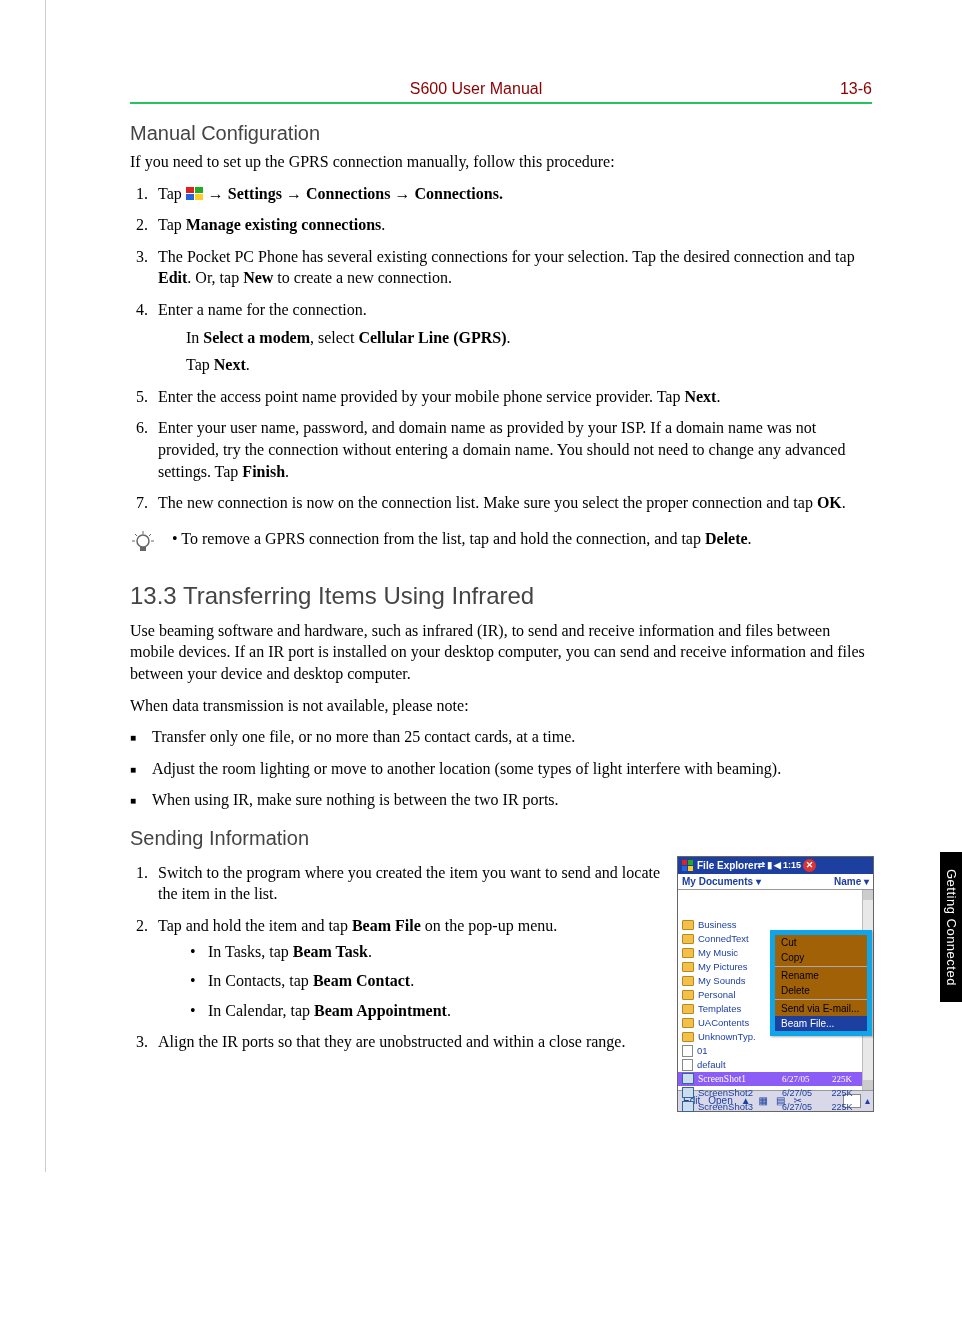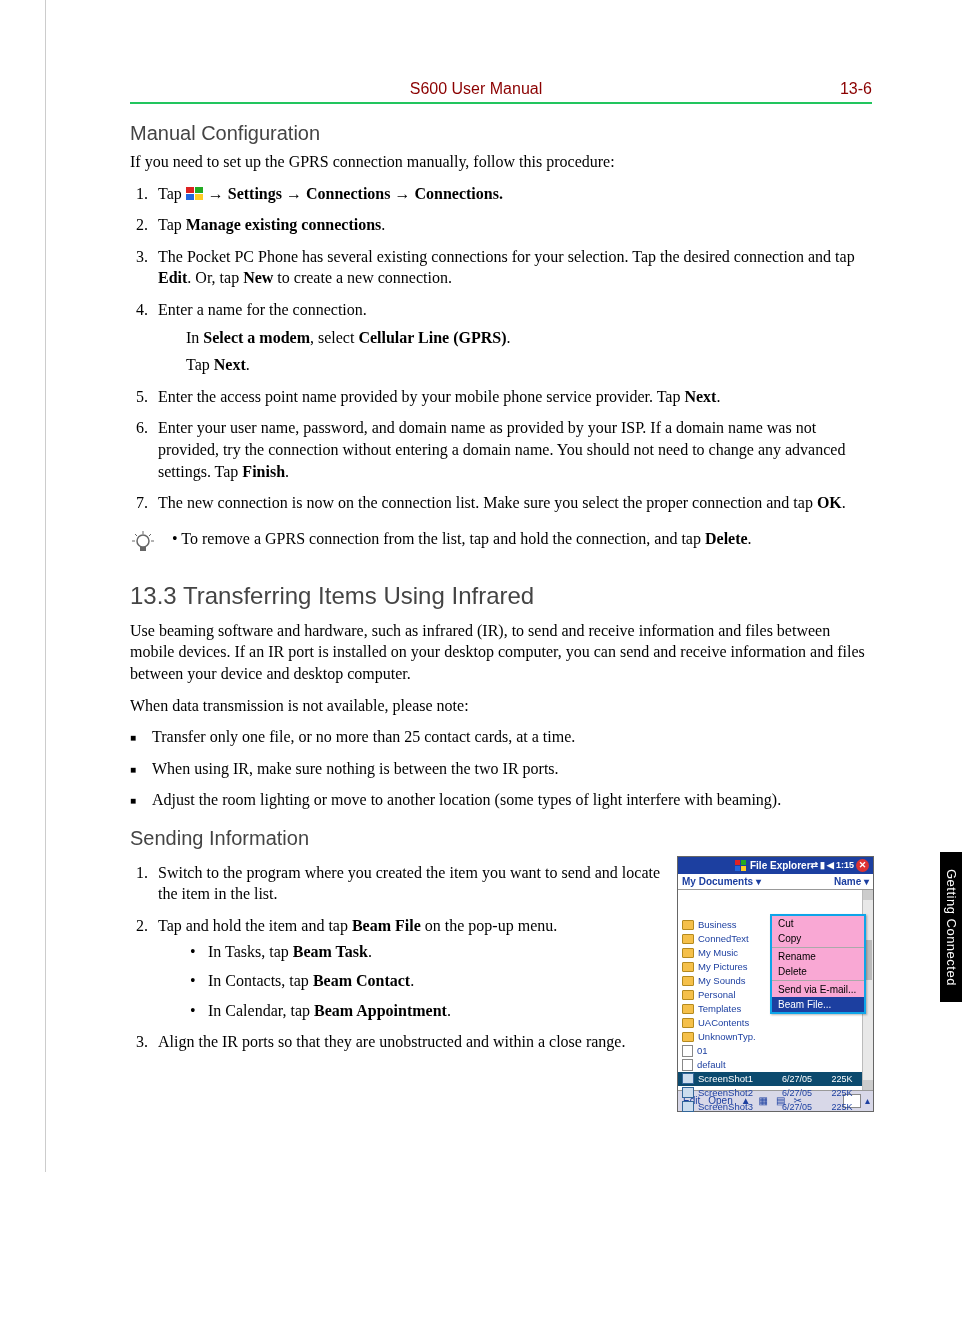--- a/index.html
+++ b/index.html
@@ -149,21 +149,21 @@
     font-family: Tahoma, Arial, sans-serif;
     font-size: 10px;
     color: #000;
     border: 1px solid #666;
   }
   .device .titlebar {
     background: #1c3fa0;
     color: #fff;
     display: flex;
     align-items: center;
-    justify-content: flex-end;
+    justify-content: flex-start;
     padding: 2px 4px;
     font-weight: bold;
     font-size: 10px;
   }
   .device .titlebar .left { display: flex; align-items: center; gap: 4px; }
   .device .titlebar .icons { display: flex; gap: 2px; align-items: center; font-size: 9px; }
   .device .close-x {
     background: #d33; color: #fff; width: 13px; height: 13px;
     border-radius: 50%; display: flex; align-items: center; justify-content: center;
     font-size: 9px; line-height: 1;
@@ -194,43 +194,43 @@
     align-items: center;
     gap: 4px;
     padding: 0 4px;
     height: 14px;
     font-size: 9.5px;
     color: #1c3fa0;
     white-space: nowrap;
     overflow: hidden;
   }
   .device .files .row.sel {
-    background: #0c4a6e; color: #fff;
+    background: #8b5cf6; color: #fff; font-family: Liberation Serif, serif;
   }
   .device .files .row .nm { flex: 1; overflow: hidden; text-overflow: ellipsis; }
   .device .files .row .dt { width: 42px; font-size: 9px; }
   .device .files .row .sz { width: 28px; font-size: 9px; text-align: center; padding-right: 2px; }
   .device .scrollbar {
     width: 10px; background: #e8e8e8; border-left: 1px solid #bbb;
     position: relative;
   }
   .device .scrollbar::before,
   .device .scrollbar::after {
     content: ""; position: absolute; left: 0; right: 0; height: 10px; background: #ccc;
   }
   .device .scrollbar::before { top: 0; }
   .device .scrollbar::after { bottom: 0; }
   .device .scrollbar .thumb {
     position: absolute; left: 1px; right: 1px; top: 50px; height: 40px; background: #bbb;
   }
   .device .ctxmenu {
     position: absolute;
-    left: 92px; top: 24px;
-    background: #f9a8d4;
-    border: 2px solid #0ea5e9;
+    left: 92px; top: 40px;
+    background: #a16207;
+    border: 5px solid #0ea5e9;
     width: 92px;
     box-shadow: 1px 1px 2px rgba(0,0,0,.3);
   }
   .device .ctxmenu .mi {
     padding: 2px 6px;
     font-size: 10px;
     color: #000;
   }
   .device .ctxmenu .sep { border-top: 1px solid #aaa; margin: 1px 0; }
   .device .ctxmenu .mi.sel { background: #1c3fa0; color: #fff; }
@@ -339,22 +339,22 @@
     <div class="tip-text">
       <span>•    To remove a GPRS connection from the list, tap and hold the connection, and tap </span><span class="bold">Delete</span><span>.</span>
     </div>
   </div>
 
   <h1 class="section-main">13.3    Transferring Items Using Infrared</h1>
   <p class="body">Use beaming software and hardware, such as infrared (IR), to send and receive information and files between mobile devices. If an IR port is installed on your desktop computer, you can send and receive information and files between your device and desktop computer.</p>
   <p class="body">When data transmission is not available, please note:</p>
   <ul class="square">
     <li>Transfer only one file, or no more than 25 contact cards, at a time.</li>
+    <li>Adjust the room lighting or move to another location (some types of light interfere with beaming).</li>
     <li>When using IR, make sure nothing is between the two IR ports.</li>
-    <li>Adjust the room lighting or move to another location (some types of light interfere with beaming).</li>
   </ul>
 
   <h2 class="section-sub">Sending Information</h2>
 
   <div class="two-col">
     <div class="textcol">
       <ol class="steps">
         <li>Switch to the program where you created the item you want to send and locate the item in the list.</li>
         <li>
           <span>Tap and hold the item and tap </span><span class="bold">Beam File</span><span> on the pop-up menu.</span>

